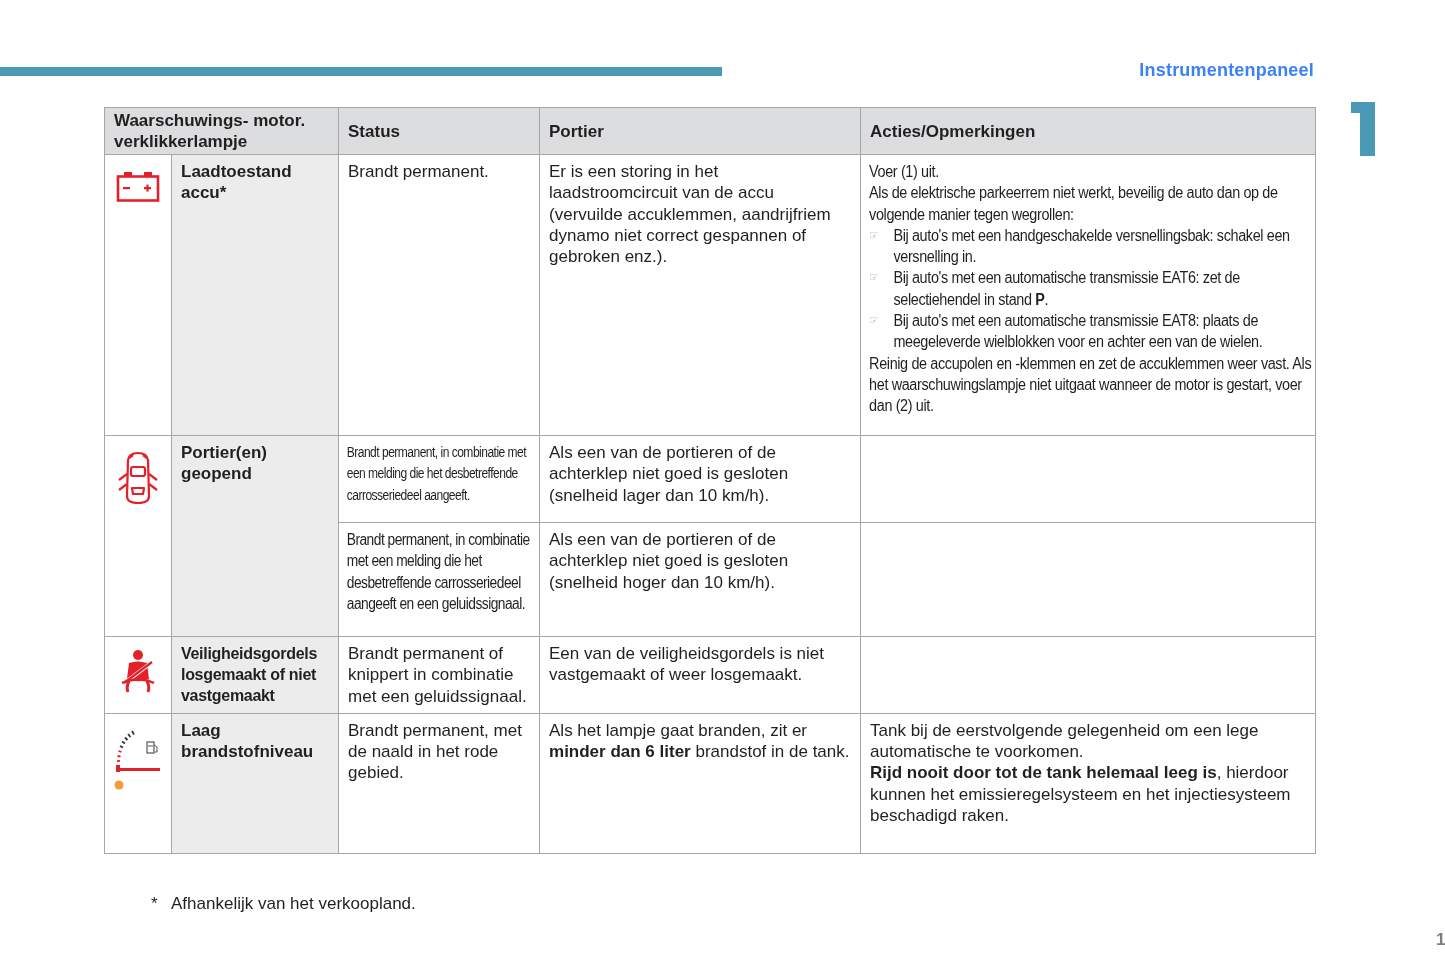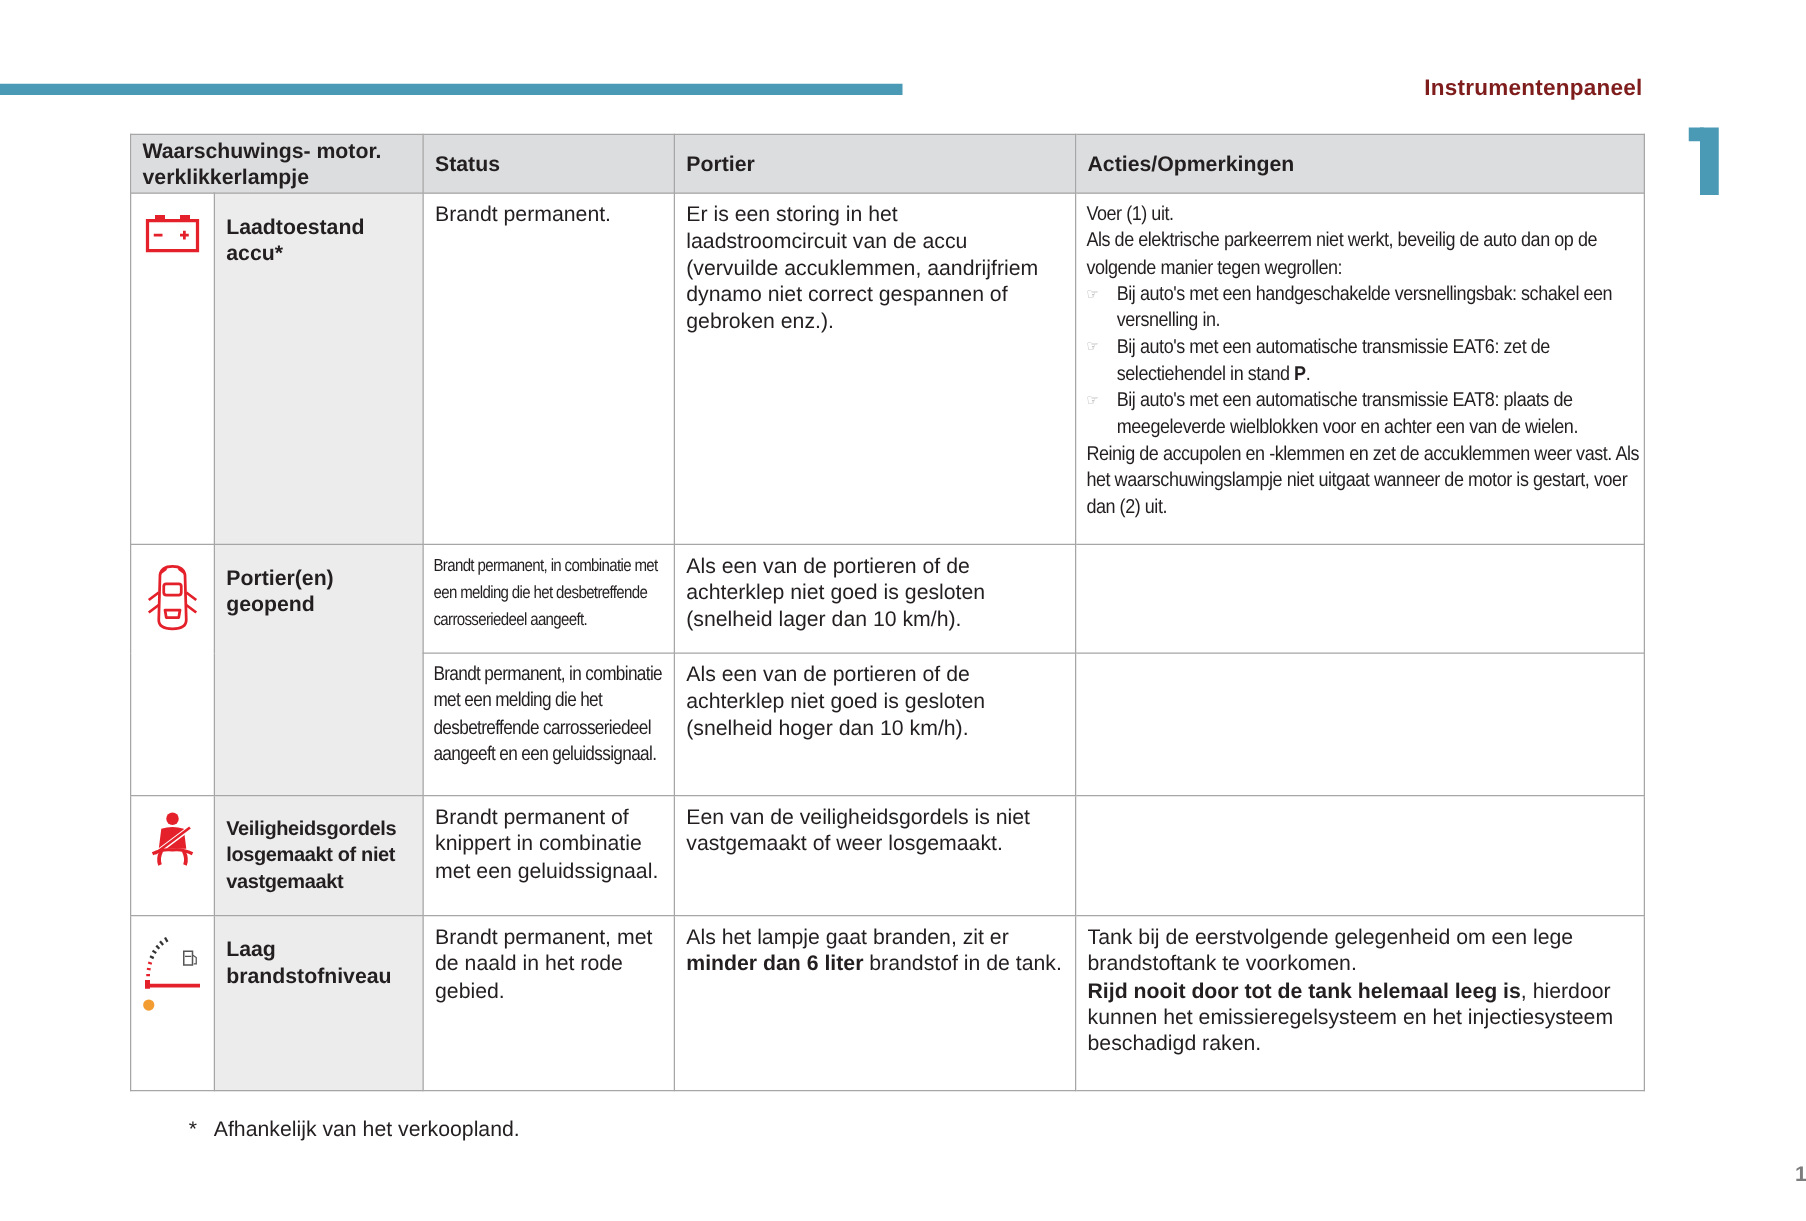--- a/index.html
+++ b/index.html
@@ -2,37 +2,37 @@
 <html><head>
 <meta charset="utf-8">
 <style>
   html, body { margin: 0; padding: 0; }
   body {
     width: 1445px; height: 977px; position: relative; background: #ffffff;
     font-family: "Liberation Sans", "DejaVu Sans", sans-serif; color: #231f20;
     overflow: hidden;
   }
   .top-bar { position: absolute; left: 0; top: 67px; width: 722px; height: 9px; background: #4a9ab5; }
-  .section-title { position: absolute; right: 131px; top: 60px; font-size: 18px; font-weight: bold; color: #7f1d1d; letter-spacing: 0.2px; }
+  .section-title { position: absolute; right: 131px; top: 60px; font-size: 18px; font-weight: bold; color: #3b82f6; letter-spacing: 0.2px; }
   .chapter-num { position: absolute; left: 1351px; top: 102px; width: 24px; height: 54px; }
   .chapter-num .stem { position: absolute; left: 9px; top: 0; width: 15px; height: 54px; background: #4a9ab5; }
   .chapter-num .flag { position: absolute; left: 0; top: 0; width: 12px; height: 11px; background: #4a9ab5; }
 
   table.main {
     position: absolute; left: 104px; top: 107px; width: 1211px;
     border-collapse: collapse; table-layout: fixed;
   }
   table.main td, table.main th {
     border: 1.5px solid #a6a6a6; vertical-align: top; padding: 0;
   }
   th { background: #dcdddf; text-align: left; font-weight: bold; font-size: 17px; height: 46px; vertical-align: middle !important; }
   th .h { padding: 0 9px; line-height: 21px; }
   td.icon { background: #fff; width: 66px; }
   td.name { background: #ececec; font-weight: bold; font-size: 17px; line-height: 21px; }
-  td.name .t { padding: 16px 9px; }
+  td.name .t { padding: 6px 9px; }
   td.name .t.narrow { font-family: "Liberation Sans", sans-serif; font-size: 16px; letter-spacing: -0.3px; }
   td .txt { padding: 6px 9px; font-size: 17px; line-height: 21.3px; }
   td .txt.cond { font-size: 14.5px; letter-spacing: -0.6px; transform: scaleX(0.86); transform-origin: left top; width: 116%; line-height: 21.4px; }
   td .txt.cond.small { font-size: 14px; }
   .act { padding: 6px 9px; font-size: 16px; line-height: 21.3px; letter-spacing: -0.4px; transform: scaleX(0.9); transform-origin: left top; width: 111%; }
   .act .bullet { display: flex; }
   .act .bullet .b { width: 27px; flex: 0 0 27px; color: #999; font-size: 12px; }
   .icon-box { display: flex; justify-content: center; padding-top: 12px; }
 
   .footnote { position: absolute; left: 104px; top: 894px; font-size: 17px; margin-left: 47px; }
@@ -211,21 +211,21 @@
       <td class="name">
           <div class="t">Laag brandstofniveau</div>
         </td>
       <td>
           <div class="txt">Brandt permanent, met de naald in het rode gebied.</div>
         </td>
       <td>
           <div class="txt"><span>Als het lampje gaat branden, zit er </span><b>minder dan 6 liter</b><span> brandstof in de tank.</span></div>
         </td>
       <td>
-          <div class="txt"><div>Tank bij de eerstvolgende gelegenheid om een lege brandstoftank te voorkomen.</div><b>Rijd nooit door tot de tank helemaal leeg is</b><span>, hierdoor kunnen het emissieregelsysteem en het injectiesysteem beschadigd raken.</span></div>
+          <div class="txt"><div>Tank bij de eerstvolgende gelegenheid om een lege automatische te voorkomen.</div><b>Rijd nooit door tot de tank helemaal leeg is</b><span>, hierdoor kunnen het emissieregelsysteem en het injectiesysteem beschadigd raken.</span></div>
         </td>
     </tr>
   </tbody>
 </table>
 
 <div class="footnote">
   <span class="star">*</span><span>Afhankelijk van het verkoopland.</span>
 </div>
 <div class="page-num">11</div>
 

